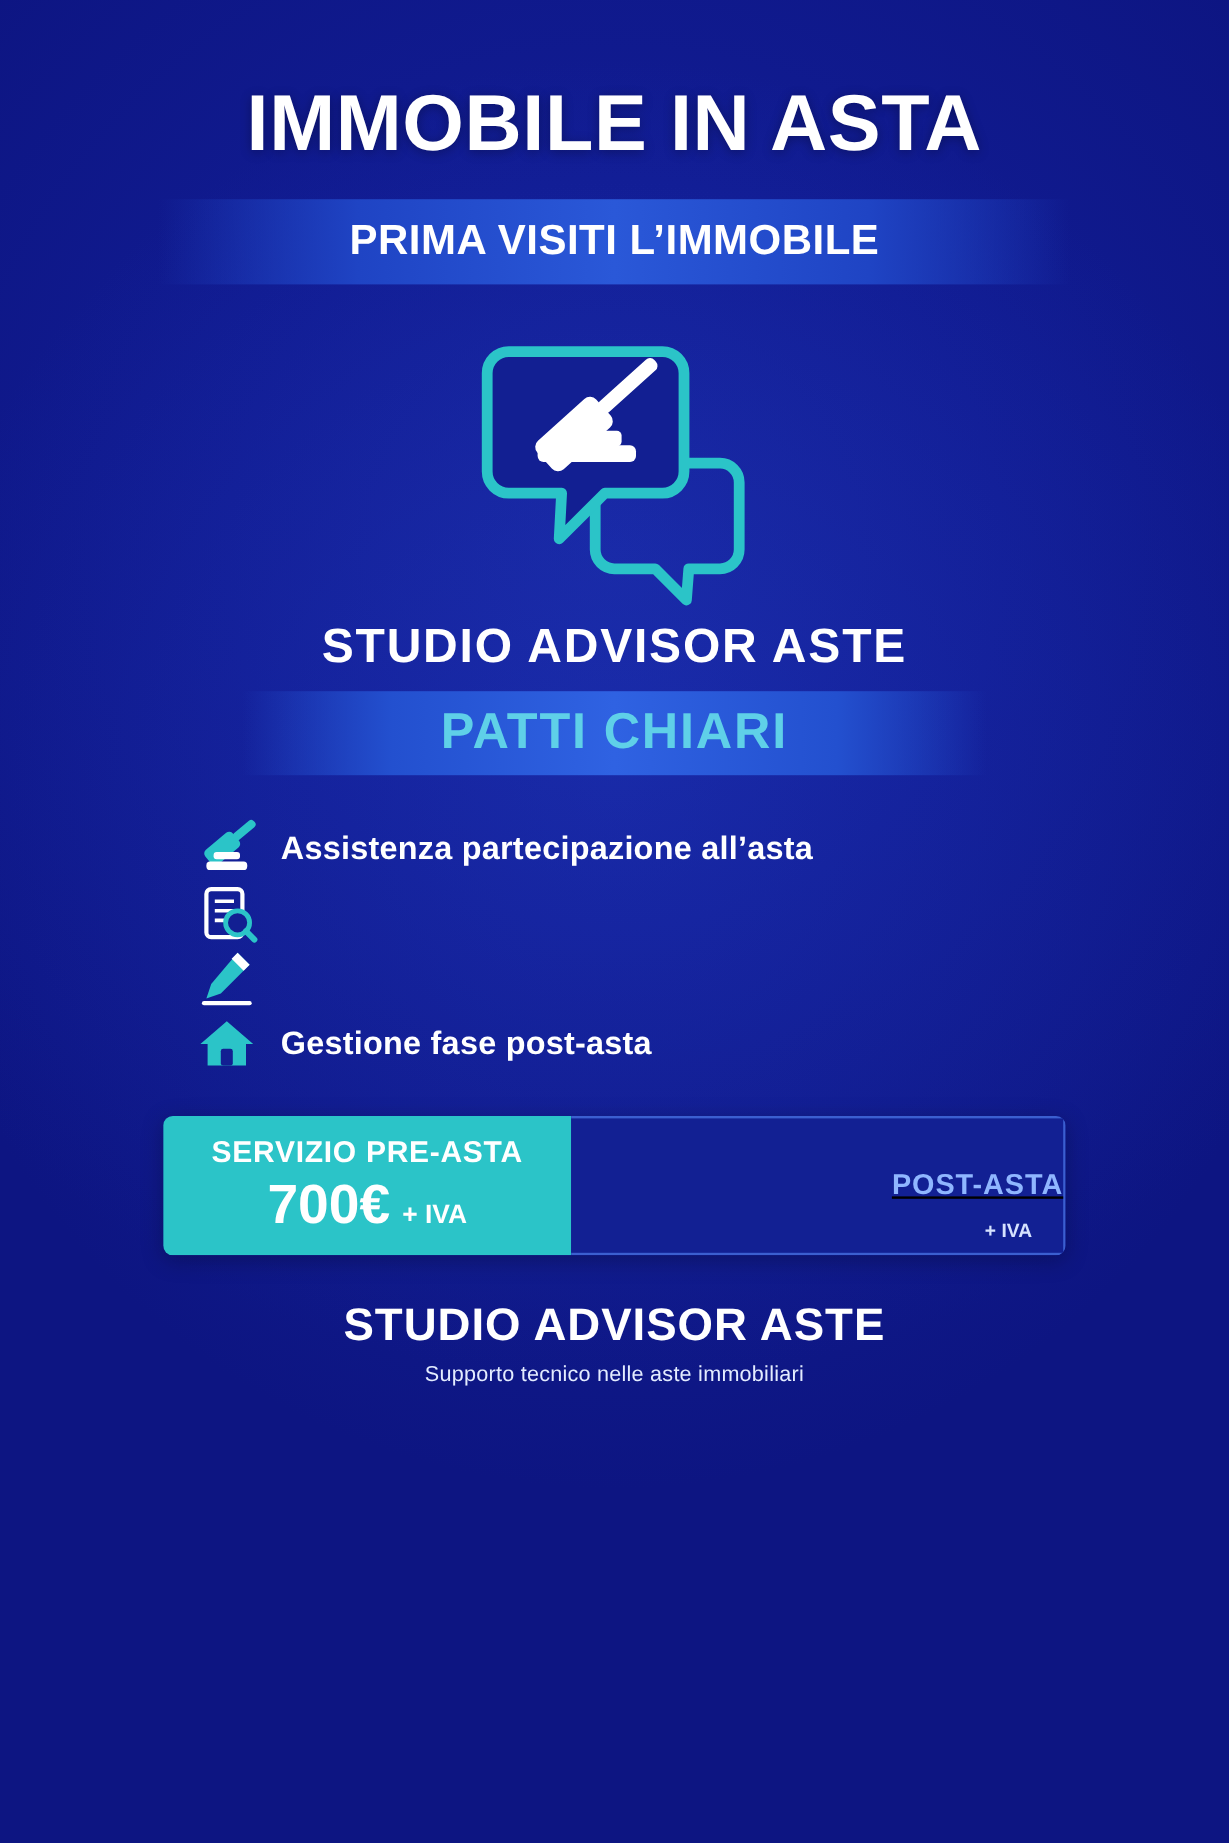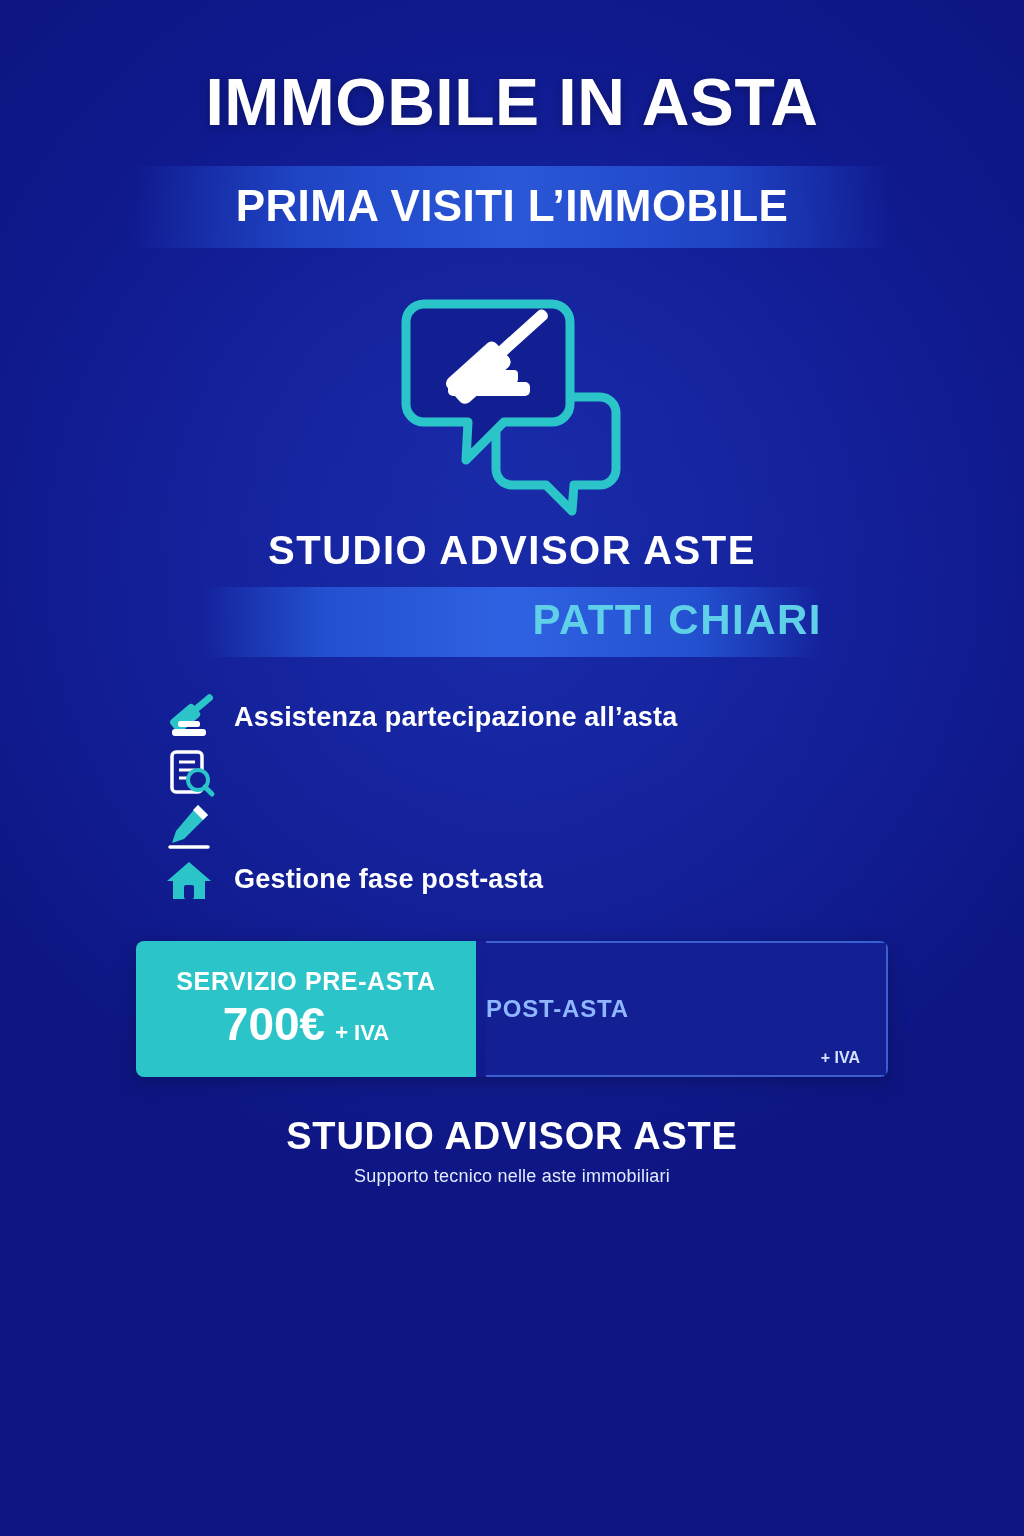--- a/index.html
+++ b/index.html
@@ -52,21 +52,21 @@
     margin: 26px auto 0;
     width: 760px;
     padding: 14px 0 16px;
     text-align: center;
     background: linear-gradient(90deg, rgba(18,30,150,0) 0%, #1f44c4 22%, #2a58d8 50%, #1f44c4 78%, rgba(18,30,150,0) 100%);
   }
   .subband .l1 {
     display: block;
     color: #ffffff;
     font-weight: 800;
-    font-size: 44px;
+    font-size: 35px;
     letter-spacing: 0.4px;
     line-height: 1.18;
   }
   .subband .l2 {
     display: block;
     color: #dbe6ff;
     font-weight: 800;
     font-size: 35px;
     letter-spacing: 0.4px;
     line-height: 1.25;
@@ -87,21 +87,21 @@
     color: #ffffff;
     font-weight: 800;
     font-size: 40px;
     letter-spacing: 1.5px;
     margin-top: 6px;
   }
   .tagband {
     margin: 14px auto 16px;
     width: 620px;
     padding: 9px 0 13px;
-    text-align: right;
+    text-align: center;
     background: linear-gradient(90deg, rgba(18,30,150,0) 0%, #2350cf 20%, #2f62e2 50%, #2350cf 80%, rgba(18,30,150,0) 100%);
   }
   .tagband span {
     color: #5fd0e8;
     font-weight: 800;
     font-size: 42px;
     letter-spacing: 1.5px;
   }
 
   
@@ -127,26 +127,25 @@
     color: #ffffff;
     font-weight: 700;
     font-size: 27px;
     letter-spacing: 0.2px;
   }
 
   
   .prices {
     margin: 34px auto 0;
     width: 752px;
-    height: 136px;
+    height: 116px;
     display: flex;
     border-radius: 8px;
     overflow: hidden;
     box-shadow: 0 4px 18px rgba(0,0,0,0.25);
-    gap: 10px;
   }
   .price-left {
     width: 340px;
     background: #2bc4c8;
     display: flex;
     flex-direction: column;
     align-items: center;
     justify-content: center;
   }
   .price-left .plabel {
@@ -171,23 +170,24 @@
     font-weight: 700;
     font-size: 22px;
   }
   .price-right {
     flex: 1;
     background: #122093;
     border: 2px solid #3b5fd0;
     border-left: none;
     display: flex;
     flex-direction: column;
-    align-items: flex-start;
+    align-items: flex-end;
     justify-content: center;
     position: relative;
+    text-decoration: underline;
   }
   .price-right .plabel {
     color: #8fb6ff;
     font-weight: 800;
     font-size: 24px;
     letter-spacing: 0.8px;
   }
   .price-right .pval {
     color: #ffffff;
     font-weight: 800;

